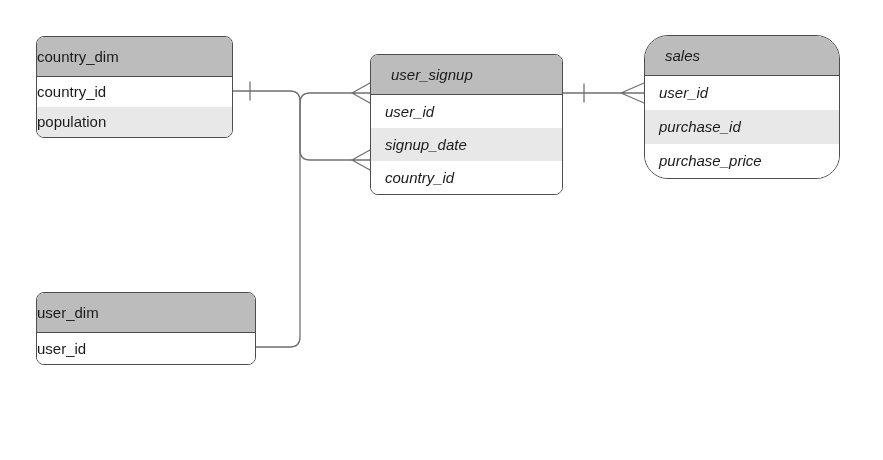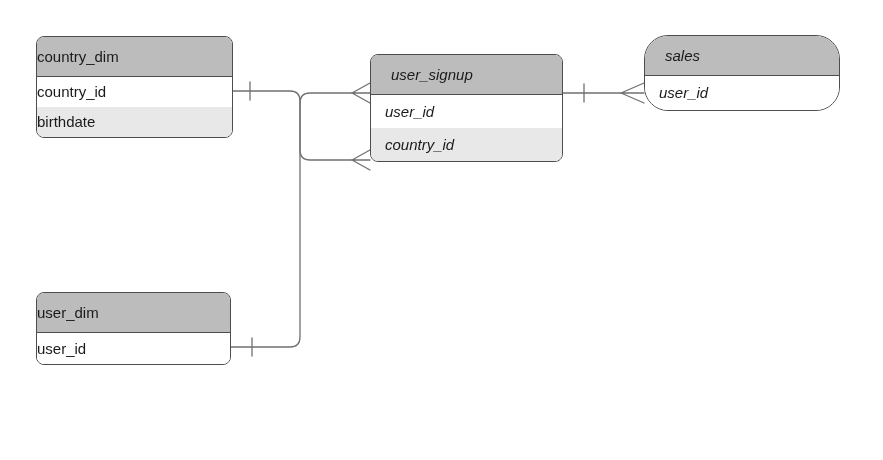--- a/index.html
+++ b/index.html
@@ -48,21 +48,21 @@
 
   .t-country { left: 36px; top: 36px; width: 197px; }
   .t-country .row { height: 30px; line-height: 30px; }
 
   .t-signup { left: 370px; top: 37px; width: 193px; margin-top: 17px; }
   .t-signup .row { height: 33px; line-height: 33px; }
 
   .t-sales { left: 644px; top: 35px; width: 196px; border-radius: 24px; }
   .t-sales .row { height: 34px; line-height: 34px; }
 
-  .t-user { left: 36px; top: 292px; width: 195px; }
+  .t-user { left: 36px; top: 292px; width: 220px; }
   .t-user .row { height: 31px; line-height: 31px; }
 </style>
 </head>
 <body>
 
 <div id="canvas">
 
   <svg class="connectors" viewBox="0 0 883 460">
 
     <g>
@@ -81,36 +81,39 @@
       <path d="M563 93 H621"></path>
       <path d="M584 84 V102"></path>
       <path d="M621 93 L644 83 M621 93 H644 M621 93 L644 103"></path>
     </g>
   </svg>
 
   <div class="table centered t-country">
     <div class="hdr">country_dim</div>
     <div class="rows">
       <div class="row">country_id</div>
-      <div class="row">birthdate</div>
+      <div class="row">population</div>
     </div>
   </div>
 
   <div class="table ital t-signup">
     <div class="hdr">user_signup</div>
     <div class="rows">
       <div class="row">user_id</div>
+      <div class="row">signup_date</div>
       <div class="row">country_id</div>
     </div>
   </div>
 
   <div class="table ital t-sales">
     <div class="hdr">sales</div>
     <div class="rows">
       <div class="row">user_id</div>
+      <div class="row">purchase_id</div>
+      <div class="row">purchase_price</div>
     </div>
   </div>
 
   <div class="table centered t-user">
     <div class="hdr">user_dim</div>
     <div class="rows">
       <div class="row">user_id</div>
     </div>
   </div>
 

